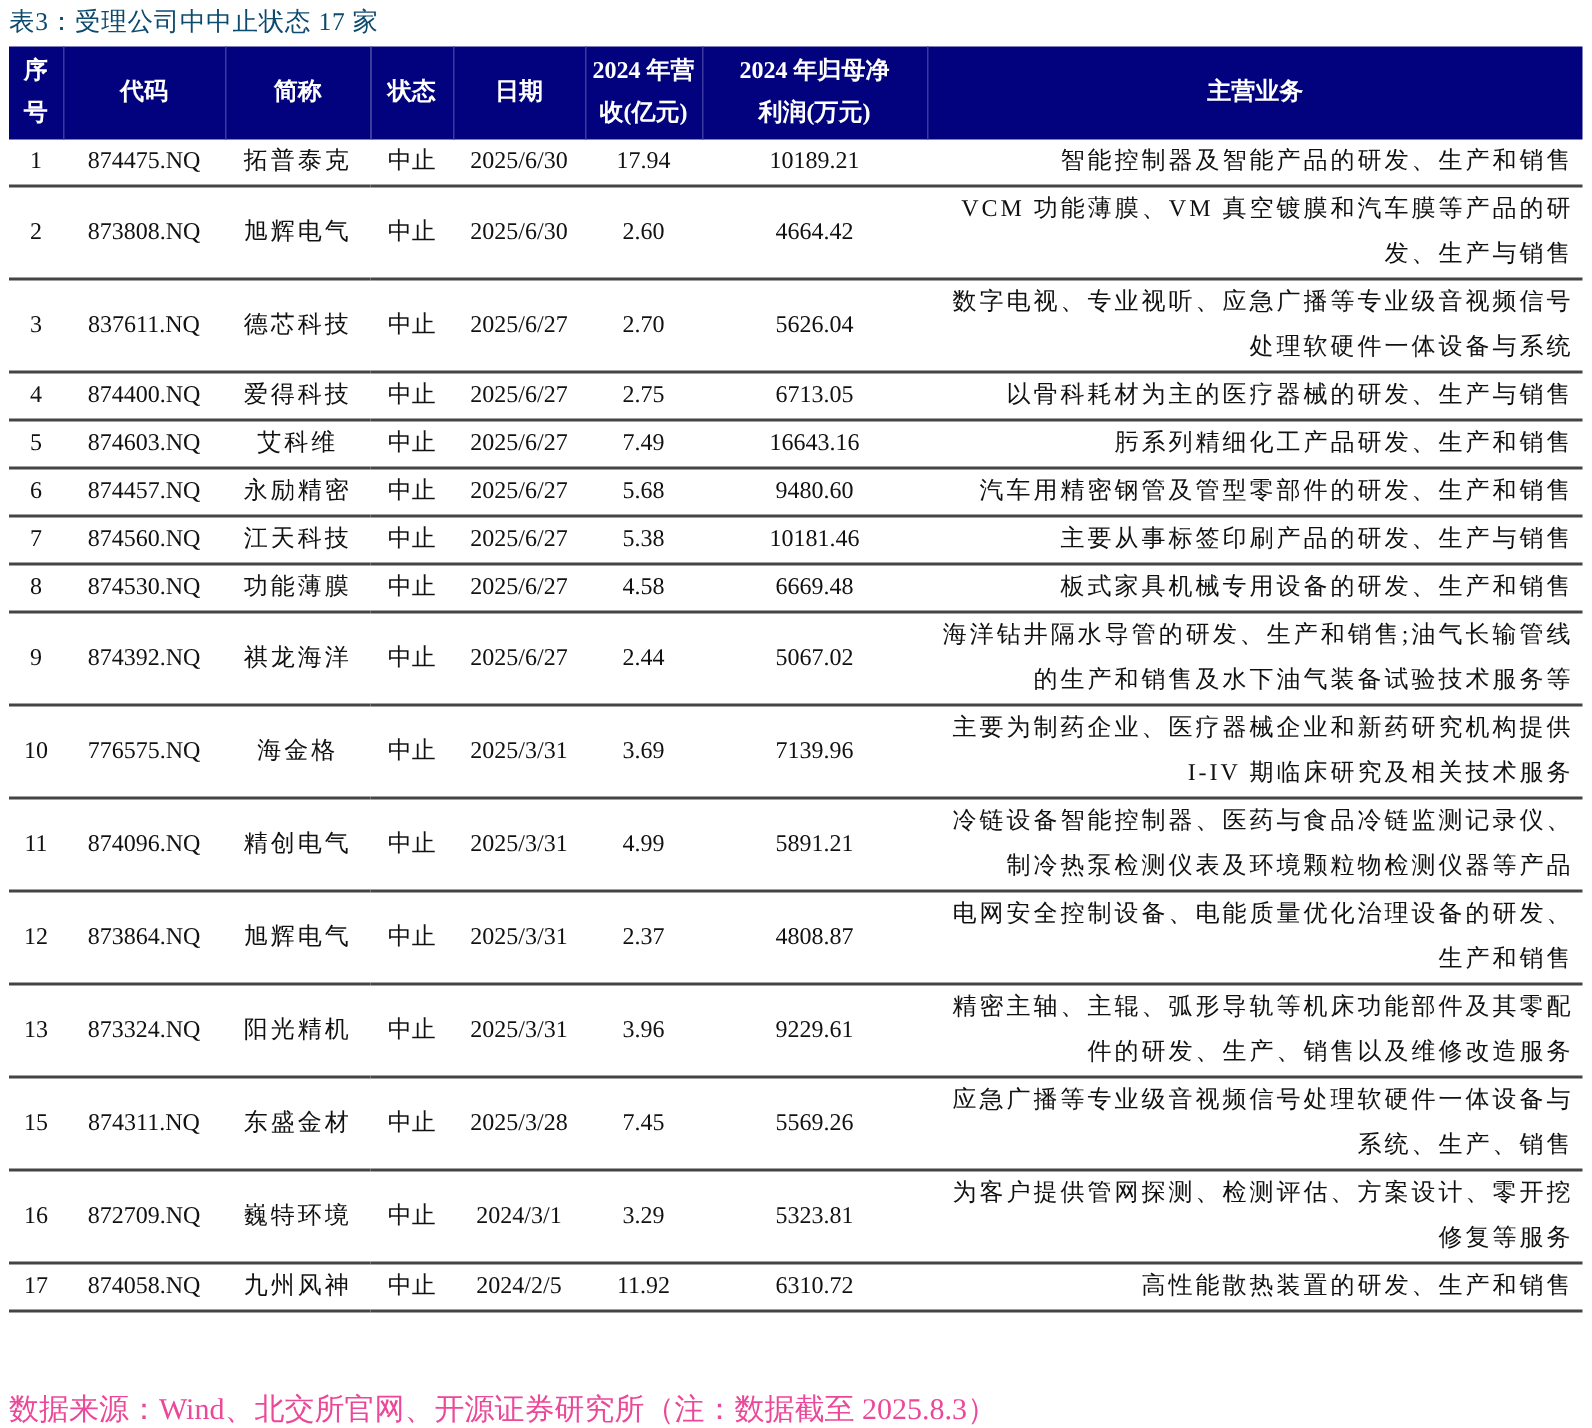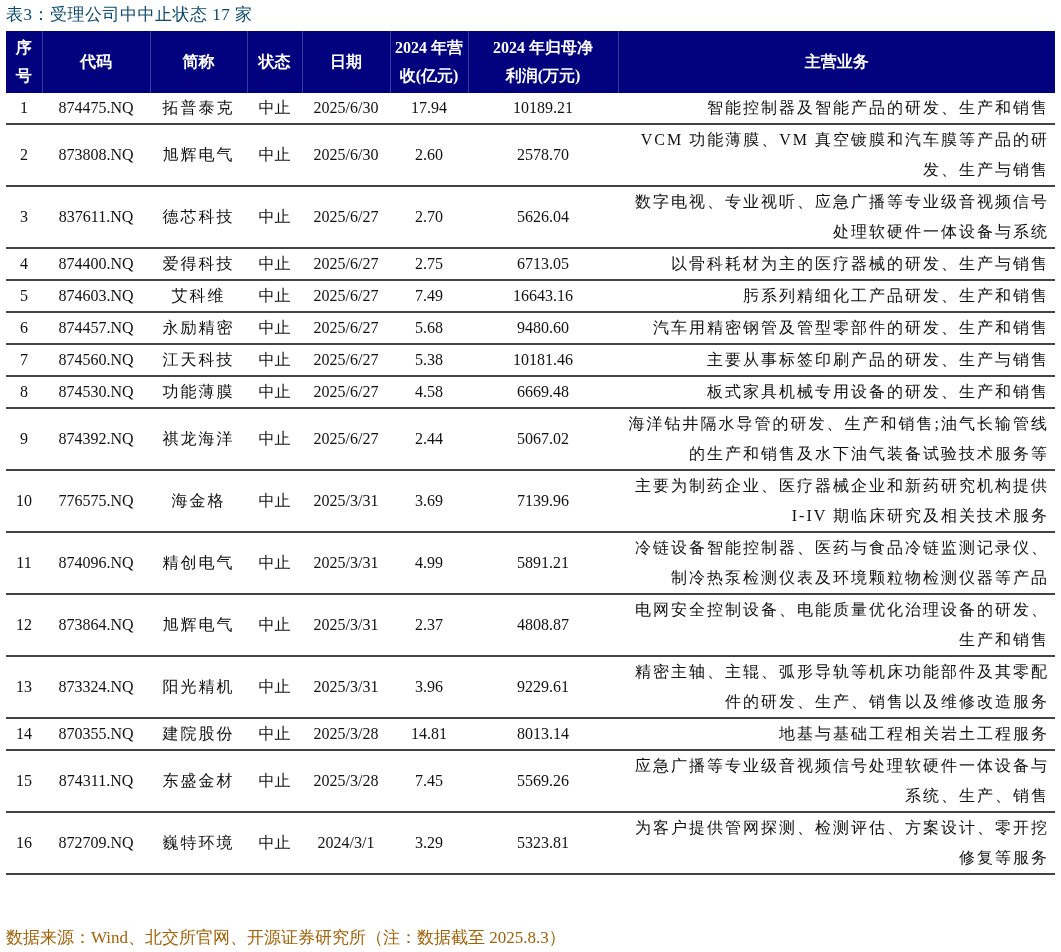--- a/index.html
+++ b/index.html
@@ -12,21 +12,21 @@
   thead th { background:#02027e; color:#ffffff; font-weight:bold; font-size:16px;
              height:62px; padding:0; text-align:center; line-height:28px;
              border-left:1px solid #3a3a9e; }
   thead th:first-child { border-left:none; }
   tbody td { font-size:16px; text-align:center; padding:0 4px; line-height:30px;
              border-bottom:2px solid #444; color:#111; }
   tbody tr.one td { height:30px; }
   tbody tr.two td { height:60px; }
   td.biz { padding:0 6px; letter-spacing:2px;text-align:right; }
   td.name { letter-spacing:2px; }
-  .source { position:absolute; left:6px; top:926px; font-size:17px; color:#a16207; }
+  .source { position:absolute; left:6px; top:926px; font-size:20px; color:#ec4899; }
 </style>
 </head>
 <body>
 
 <div class="title">表3：受理公司中中止状态 17 家</div>
 
 <table>
   <colgroup>
     <col class="c0">
       <col class="c1">
@@ -69,21 +69,21 @@
         <td>10189.21</td>
         <td class="biz">智能控制器及智能产品的研发、生产和销售</td>
       </tr>
       <tr class="two">
         <td>2</td>
         <td>873808.NQ</td>
         <td class="name">旭辉电气</td>
         <td>中止</td>
         <td>2025/6/30</td>
         <td>2.60</td>
-        <td>2578.70</td>
+        <td>4664.42</td>
         <td class="biz">VCM 功能薄膜、VM 真空镀膜和汽车膜等产品的研发、生产与销售</td>
       </tr>
       <tr class="two">
         <td>3</td>
         <td>837611.NQ</td>
         <td class="name">德芯科技</td>
         <td>中止</td>
         <td>2025/6/27</td>
         <td>2.70</td>
         <td>5626.04</td>
@@ -181,30 +181,20 @@
       </tr>
       <tr class="two">
         <td>13</td>
         <td>873324.NQ</td>
         <td class="name">阳光精机</td>
         <td>中止</td>
         <td>2025/3/31</td>
         <td>3.96</td>
         <td>9229.61</td>
         <td class="biz">精密主轴、主辊、弧形导轨等机床功能部件及其零配件的研发、生产、销售以及维修改造服务</td>
-      </tr>
-      <tr class="one">
-        <td>14</td>
-        <td>870355.NQ</td>
-        <td class="name">建院股份</td>
-        <td>中止</td>
-        <td>2025/3/28</td>
-        <td>14.81</td>
-        <td>8013.14</td>
-        <td class="biz">地基与基础工程相关岩土工程服务</td>
       </tr>
       <tr class="two">
         <td>15</td>
         <td>874311.NQ</td>
         <td class="name">东盛金材</td>
         <td>中止</td>
         <td>2025/3/28</td>
         <td>7.45</td>
         <td>5569.26</td>
         <td class="biz">应急广播等专业级音视频信号处理软硬件一体设备与系统、生产、销售</td>
@@ -212,16 +202,26 @@
       <tr class="two">
         <td>16</td>
         <td>872709.NQ</td>
         <td class="name">巍特环境</td>
         <td>中止</td>
         <td>2024/3/1</td>
         <td>3.29</td>
         <td>5323.81</td>
         <td class="biz">为客户提供管网探测、检测评估、方案设计、零开挖修复等服务</td>
       </tr>
+      <tr class="one">
+        <td>17</td>
+        <td>874058.NQ</td>
+        <td class="name">九州风神</td>
+        <td>中止</td>
+        <td>2024/2/5</td>
+        <td>11.92</td>
+        <td>6310.72</td>
+        <td class="biz">高性能散热装置的研发、生产和销售</td>
+      </tr>
     </tbody>
 </table>
 
 <div class="source">数据来源：Wind、北交所官网、开源证券研究所（注：数据截至 2025.8.3）</div>
 
 </body></html>

